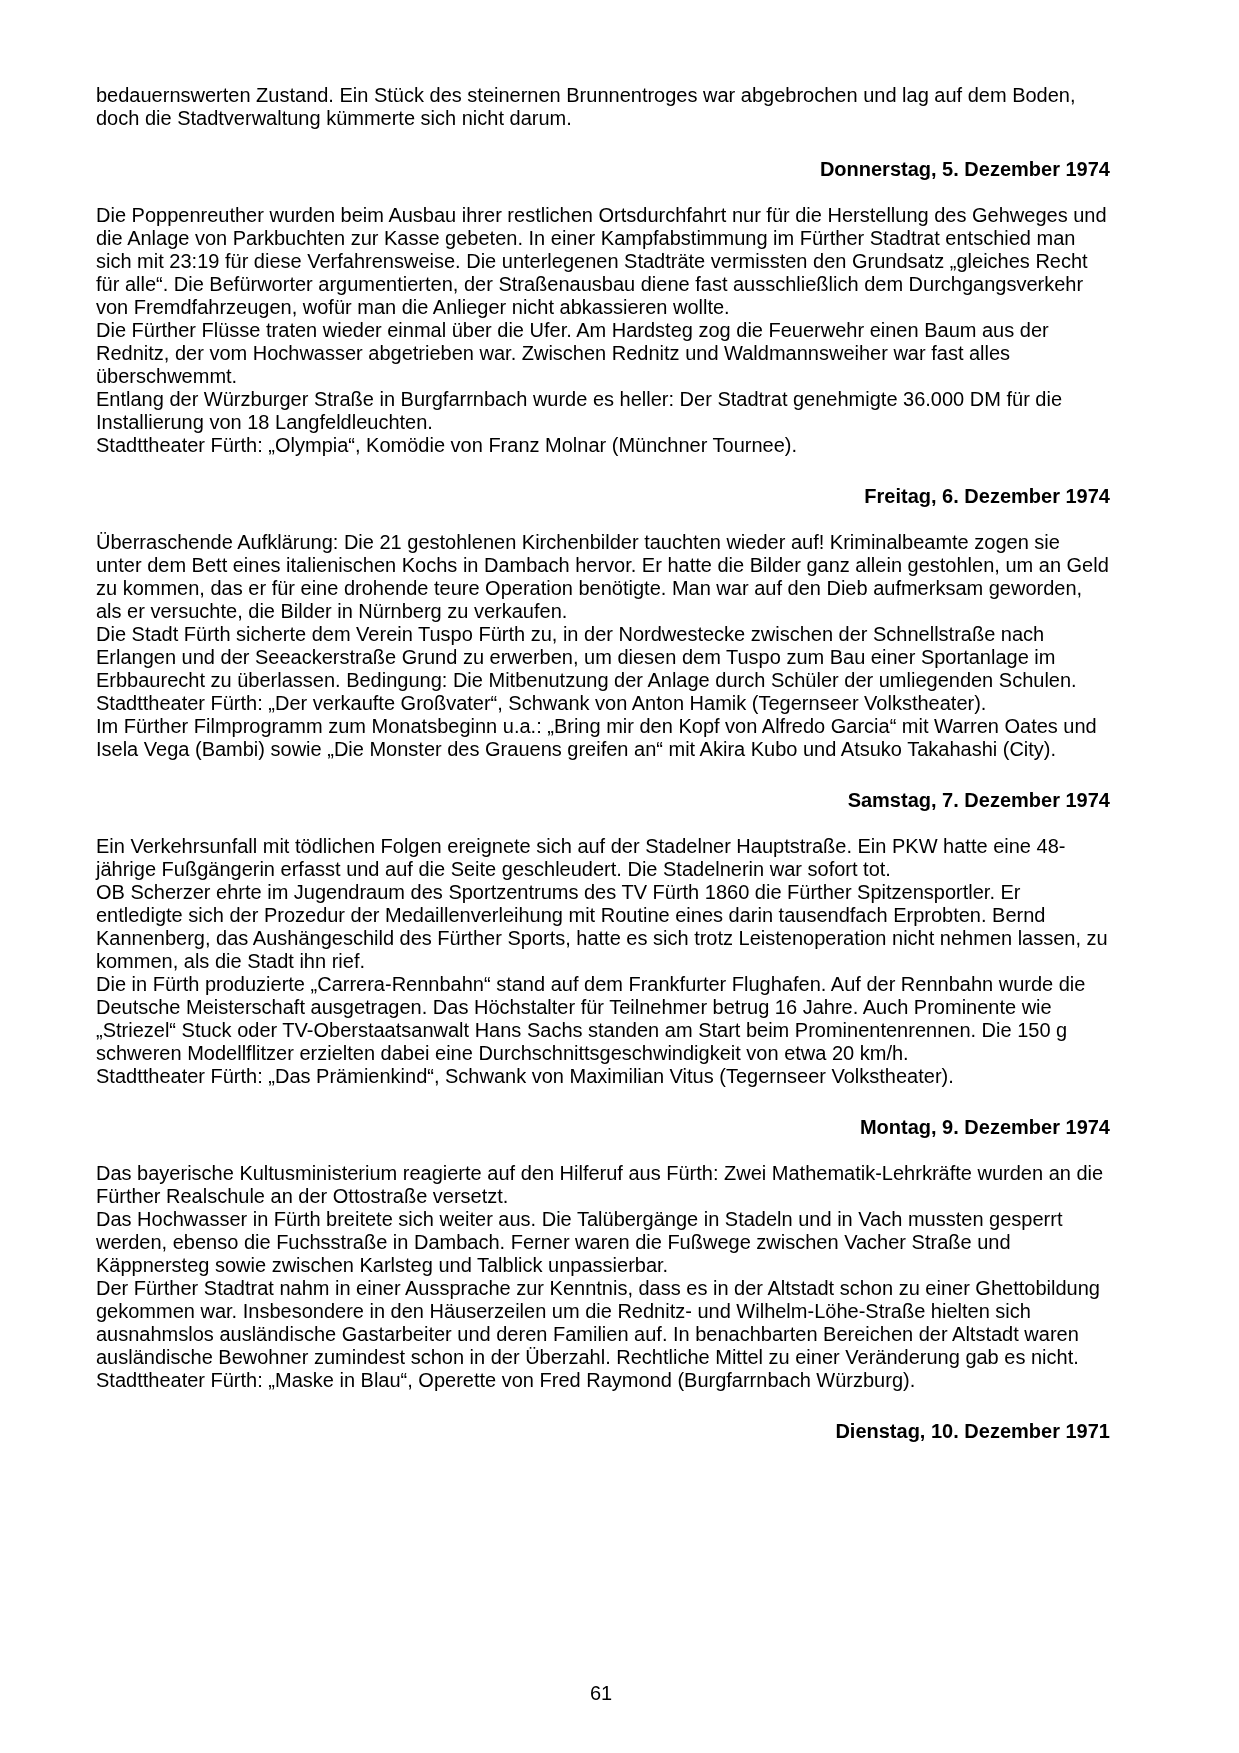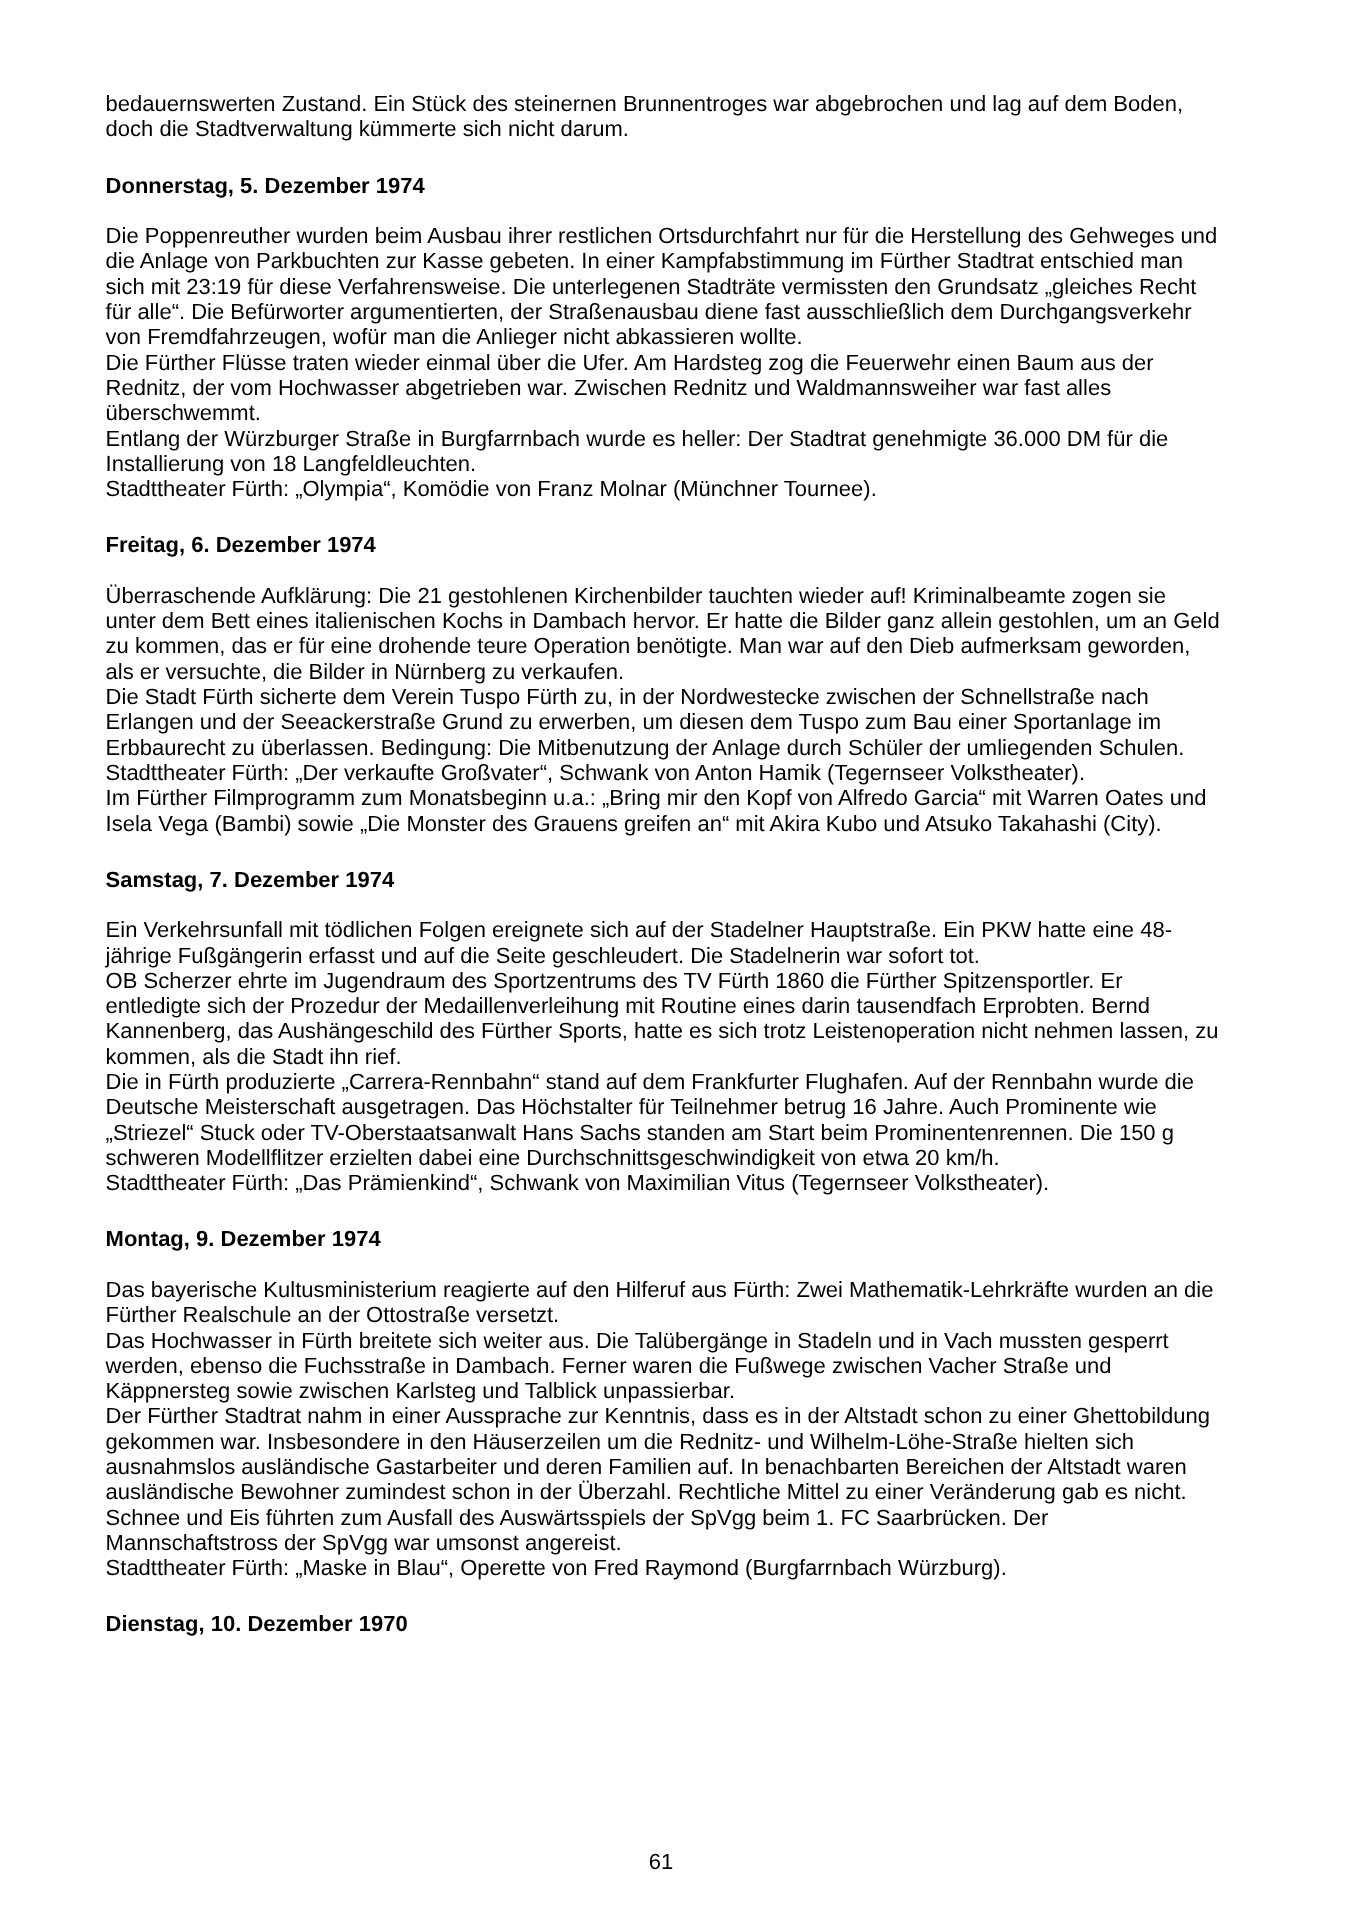--- a/index.html
+++ b/index.html
@@ -23,20 +23,21 @@
   .content p.paragraph {
     margin: 0;
     padding: 0;
   }
   .content h2.heading {
     font-size: 20px;
     line-height: 23px;
     font-weight: bold;
     margin: 28px 0 23px 0;
     padding: 0;
+    text-align: right;
   }
   .content > :first-child {
     margin-top: 0;
   }
   .footer {
     position: absolute;
     left: 0;
     right: 0;
     bottom: 48px;
     text-align: center;
@@ -64,18 +65,17 @@
       <p class="paragraph">Im Fürther Filmprogramm zum Monatsbeginn u.a.: „Bring mir den Kopf von Alfredo Garcia“ mit Warren Oates und Isela Vega (Bambi) sowie „Die Monster des Grauens greifen an“ mit Akira Kubo und Atsuko Takahashi (City).</p>
       <h2 class="heading">Samstag, 7. Dezember 1974</h2>
       <p class="paragraph">Ein Verkehrsunfall mit tödlichen Folgen ereignete sich auf der Stadelner Hauptstraße. Ein PKW hatte eine 48-jährige Fußgängerin erfasst und auf die Seite geschleudert. Die Stadelnerin war sofort tot.</p>
       <p class="paragraph">OB Scherzer ehrte im Jugendraum des Sportzentrums des TV Fürth 1860 die Fürther Spitzensportler. Er entledigte sich der Prozedur der Medaillenverleihung mit Routine eines darin tausendfach Erprobten. Bernd Kannenberg, das Aushängeschild des Fürther Sports, hatte es sich trotz Leistenoperation nicht nehmen lassen, zu kommen, als die Stadt ihn rief.</p>
       <p class="paragraph">Die in Fürth produzierte „Carrera-Rennbahn“ stand auf dem Frankfurter Flughafen. Auf der Rennbahn wurde die Deutsche Meisterschaft ausgetragen. Das Höchstalter für Teilnehmer betrug 16 Jahre. Auch Prominente wie „Striezel“ Stuck oder TV-Oberstaatsanwalt Hans Sachs standen am Start beim Prominentenrennen. Die 150 g schweren Modellflitzer erzielten dabei eine Durchschnittsgeschwindigkeit von etwa 20 km/h.</p>
       <p class="paragraph">Stadttheater Fürth: „Das Prämienkind“, Schwank von Maximilian Vitus (Tegernseer Volkstheater).</p>
       <h2 class="heading">Montag, 9. Dezember 1974</h2>
       <p class="paragraph">Das bayerische Kultusministerium reagierte auf den Hilferuf aus Fürth: Zwei Mathematik-Lehrkräfte wurden an die Fürther Realschule an der Ottostraße versetzt.</p>
       <p class="paragraph">Das Hochwasser in Fürth breitete sich weiter aus. Die Talübergänge in Stadeln und in Vach mussten gesperrt werden, ebenso die Fuchsstraße in Dambach. Ferner waren die Fußwege zwischen Vacher Straße und Käppnersteg sowie zwischen Karlsteg und Talblick unpassierbar.</p>
       <p class="paragraph">Der Fürther Stadtrat nahm in einer Aussprache zur Kenntnis, dass es in der Altstadt schon zu einer Ghettobildung gekommen war. Insbesondere in den Häuserzeilen um die Rednitz- und Wilhelm-Löhe-Straße hielten sich ausnahmslos ausländische Gastarbeiter und deren Familien auf. In benachbarten Bereichen der Altstadt waren ausländische Bewohner zumindest schon in der Überzahl. Rechtliche Mittel zu einer Veränderung gab es nicht.</p>
-      <p class="paragraph">Schnee und Eis führten zum Ausfall des Auswärtsspiels der SpVgg beim 1. FC Saarbrücken. Der Mannschaftstross der SpVgg war umsonst angereist.</p>
       <p class="paragraph">Stadttheater Fürth: „Maske in Blau“, Operette von Fred Raymond (Burgfarrnbach Würzburg).</p>
-      <h2 class="heading">Dienstag, 10. Dezember 1970</h2>
+      <h2 class="heading">Dienstag, 10. Dezember 1971</h2>
     </div>
   <div class="footer">61</div>
 </div>
 
 </body></html>

